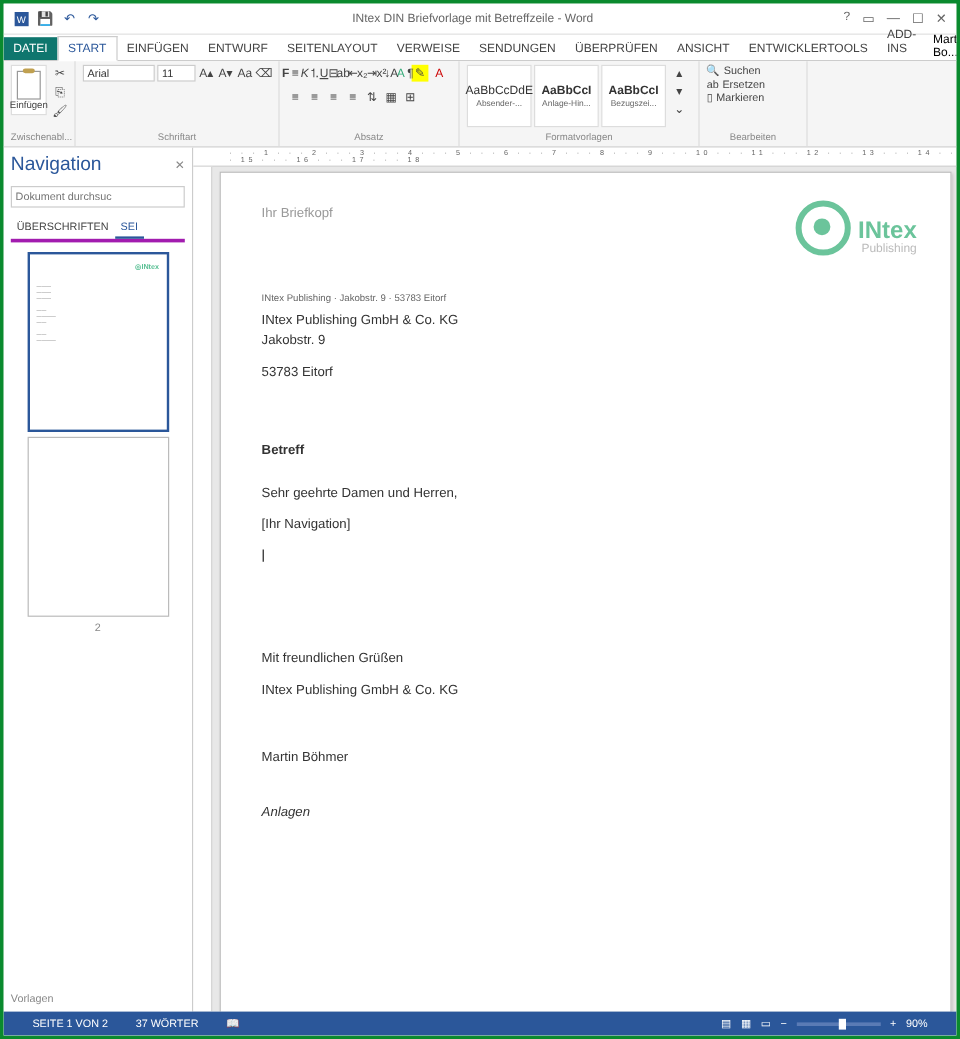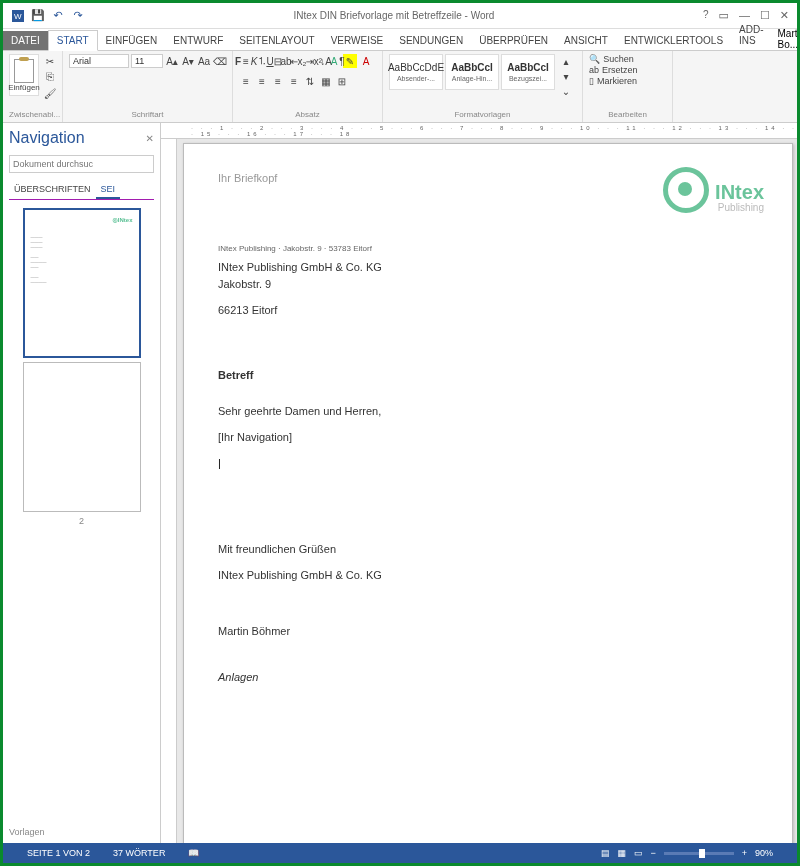--- a/index.html
+++ b/index.html
@@ -5,44 +5,44 @@
 * { margin:0; padding:0; box-sizing:border-box; font-family:'Segoe UI',Tahoma,sans-serif; }
 body { width:800px; height:866px; background:#fff; border:3px solid #0a8a2e; overflow:hidden; position:relative; }
 .titlebar { height:26px; background:#fff; display:flex; align-items:center; font-size:10px; color:#666; border-bottom:1px solid #ddd; }
 .qat { display:flex; gap:6px; padding:0 8px; align-items:center; }
 .qat-icon { width:14px; height:14px; display:flex; align-items:center; justify-content:center; color:#2b579a; font-size:11px; }
 .title-text { flex:1; text-align:center; color:#666; }
 .winbtns { display:flex; gap:10px; padding:0 8px; color:#666; }
 .winbtn { cursor:pointer; font-size:11px; }
 .tabs { height:22px; background:#fff; display:flex; align-items:flex-end; font-size:10px; border-bottom:1px solid #ccc; }
 .tab { padding:4px 8px; color:#444; cursor:pointer; text-transform:uppercase; }
-.tab.file { background:#737373; color:#fff; }
+.tab.file { background:#0f766e; color:#fff; }
 .tab.active { background:#fff; color:#2b579a; border:1px solid #ccc; border-bottom:1px solid #fff; margin-bottom:-1px; }
 .user { margin-left:auto; padding:0 6px; display:flex; align-items:center; gap:4px; }
 .ribbon { height:72px; background:#f5f5f5; display:flex; border-bottom:1px solid #ccc; font-size:9px; }
 .rgroup { border-right:1px solid #ddd; padding:3px 6px; display:flex; flex-direction:column; justify-content:space-between; }
 .rlabel { text-align:center; color:#888; font-size:8px; }
 .rcontent { display:flex; gap:4px; align-items:flex-start; flex:1; }
 .bigbtn { width:30px; height:42px; background:#fff; border:1px solid #ddd; display:flex; flex-direction:column; align-items:center; justify-content:center; font-size:8px; color:#444; }
 .paste-icon { width:20px; height:24px; background:#fff; border:1px solid #999; position:relative; }
 .paste-icon::before { content:""; position:absolute; top:-3px; left:4px; width:10px; height:4px; background:#c0a050; border-radius:2px; }
 .fontrow { display:flex; gap:2px; align-items:center; margin-bottom:2px; }
 .fontbox { border:1px solid #ccc; background:#fff; padding:1px 3px; font-size:9px; color:#333; }
 .ibtn { width:14px; height:14px; display:flex; align-items:center; justify-content:center; color:#444; cursor:pointer; font-size:10px; }
 .styles { display:flex; gap:2px; }
-.style-item { width:54px; height:36px; border:1px solid #ddd; background:#fff; display:flex; flex-direction:column; align-items:center; justify-content:center; font-size:7px; color:#666; }
+.style-item { width:54px; height:52px; border:1px solid #ddd; background:#fff; display:flex; flex-direction:column; align-items:center; justify-content:center; font-size:7px; color:#666; }
 .style-item .samp { font-size:10px; color:#333; margin-bottom:2px; }
 .style-item.bold .samp { font-weight:bold; }
 .editgroup { display:flex; flex-direction:column; gap:1px; font-size:9px; color:#444; }
 .edititem { display:flex; align-items:center; gap:3px; cursor:pointer; }
 .workspace { display:flex; height:720px; }
 .navpane { width:158px; border-right:1px solid #ccc; padding:6px; background:#fff; display:flex; flex-direction:column; }
 .navtitle { font-size:16px; color:#2b579a; margin-bottom:8px; display:flex; justify-content:space-between; align-items:center; }
 .navsearch { width:100%; border:1px solid #ccc; padding:3px; font-size:9px; margin-bottom:8px; }
-.navtabs { display:flex; font-size:9px; color:#444; border-bottom:1px solid #a21caf; margin-bottom:8px; }
+.navtabs { display:flex; font-size:9px; color:#444; border-bottom:3px solid #a21caf; margin-bottom:8px; }
 .navtab { padding:3px 5px; cursor:pointer; }
 .navtab.active { border-bottom:2px solid #2b579a; color:#2b579a; }
 .thumbs { flex:1; overflow:auto; }
 .thumb { width:118px; height:150px; border:1px solid #bbb; margin:0 auto 10px auto; background:#fff; position:relative; padding:6px; font-size:4px; color:#666; }
 .thumb.active { border:2px solid #2b579a; }
 .thumb-logo { position:absolute; top:6px; right:6px; color:#5bc095; font-size:6px; font-weight:bold; }
 .thumb-num { text-align:center; font-size:9px; color:#888; margin-top:-6px; margin-bottom:8px; }
 .navfoot { font-size:9px; color:#888; padding-top:4px; }
 .docarea { flex:1; background:#e8e8e8; position:relative; overflow:hidden; }
 .ruler-h { height:16px; background:#fff; border-bottom:1px solid #ccc; font-size:6px; color:#666; display:flex; align-items:center; padding-left:30px; letter-spacing:3px; }
@@ -246,21 +246,21 @@
         <div class="logo-circ"></div>
         <div>
           <div class="logo-text">INtex</div>
           <div class="logo-sub">Publishing</div>
         </div>
       </div>
       <div class="sender-line">INtex Publishing · Jakobstr. 9 · 53783 Eitorf</div>
       <div class="addr">
         <div>INtex Publishing GmbH &amp; Co. KG</div>
         <div>Jakobstr. 9</div>
-        <div style="margin-top:10px">66213 Eitorf</div>
+        <div style="margin-top:10px">53783 Eitorf</div>
       </div>
       <div class="subject">Betreff</div>
       <div class="body-line">Sehr geehrte Damen und Herren,</div>
       <div class="body-line">[Ihr Navigation]</div>
       <div class="body-line cursor-line"></div>
       <div style="height:60px"></div>
       <div class="body-line">Mit freundlichen Grüßen</div>
       <div class="body-line">INtex Publishing GmbH &amp; Co. KG</div>
       <div style="height:30px"></div>
       <div class="body-line">Martin Böhmer</div>

